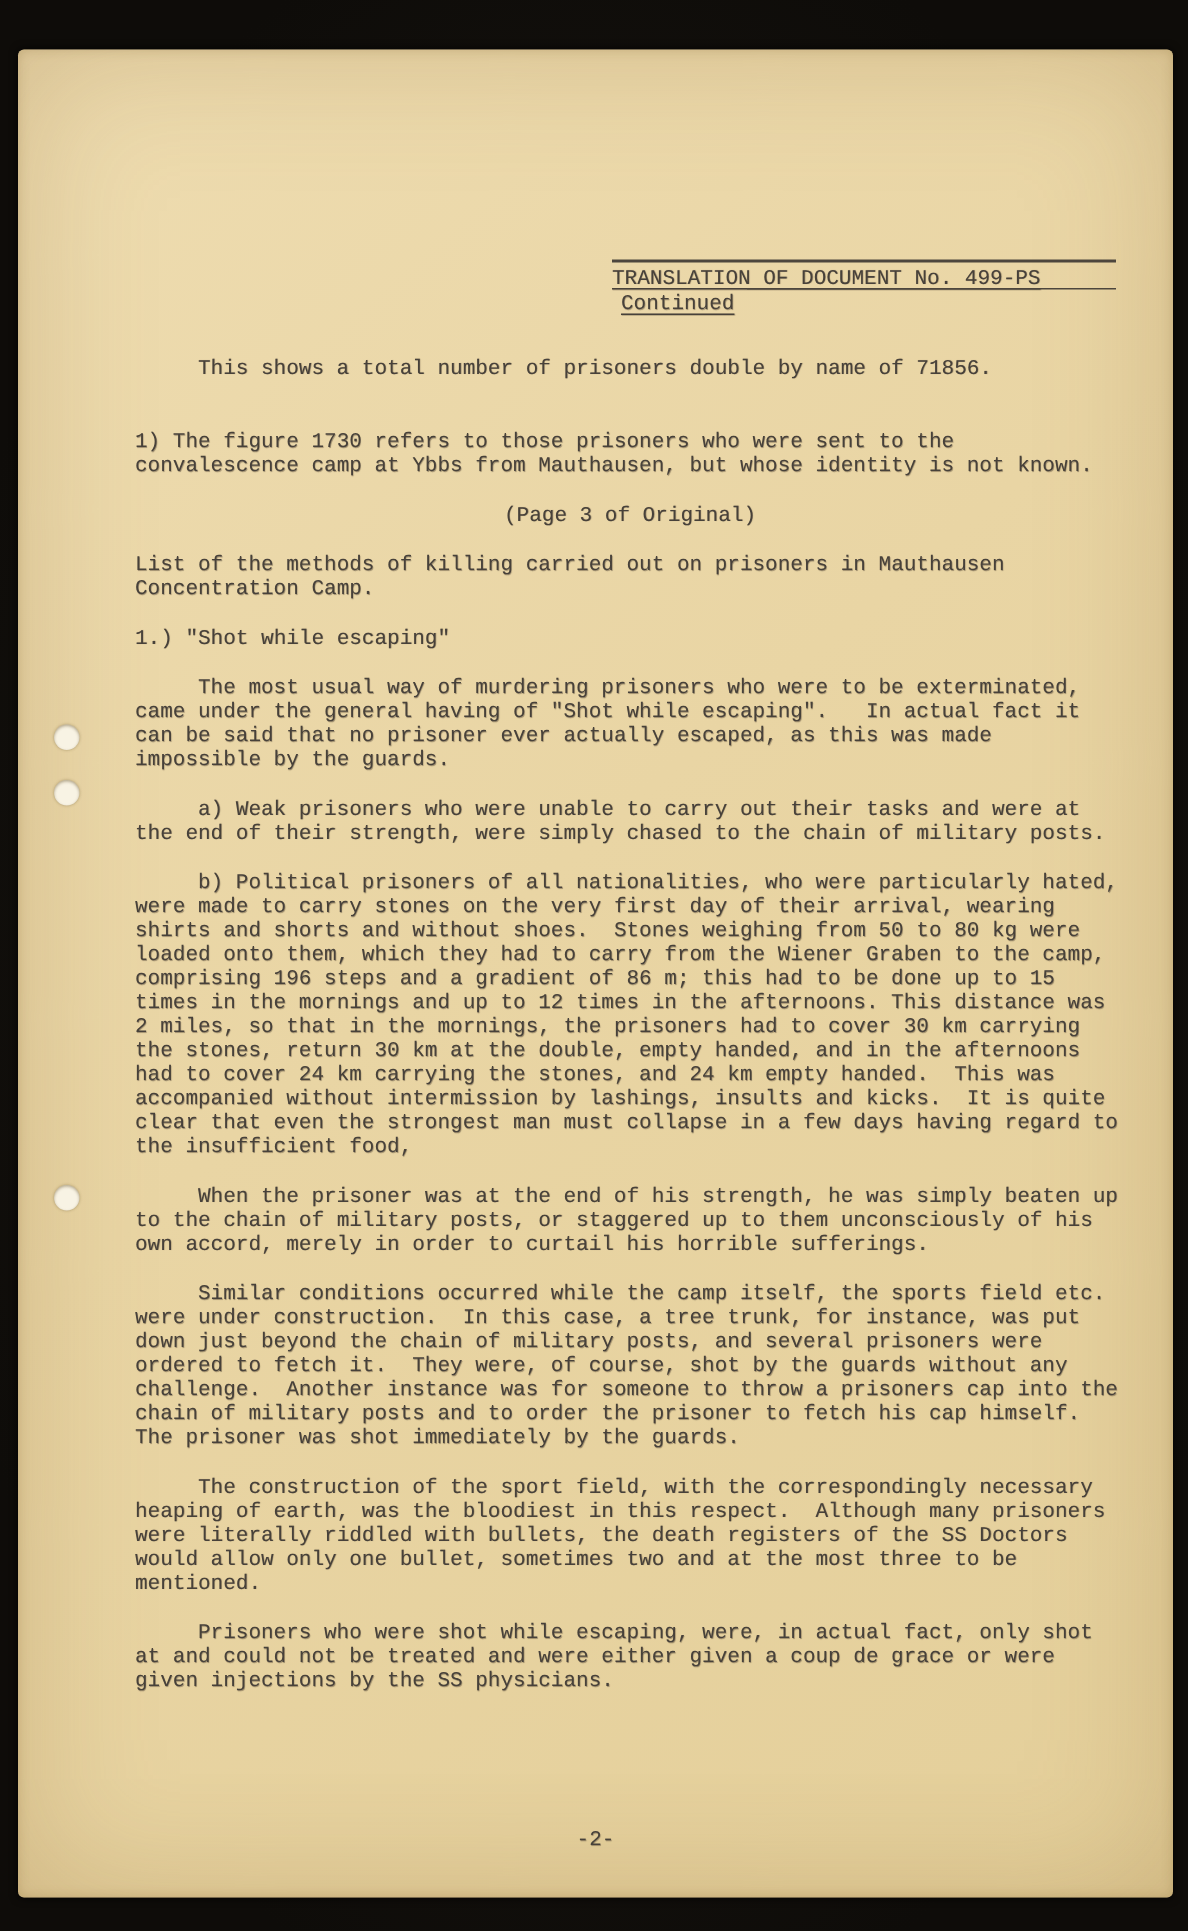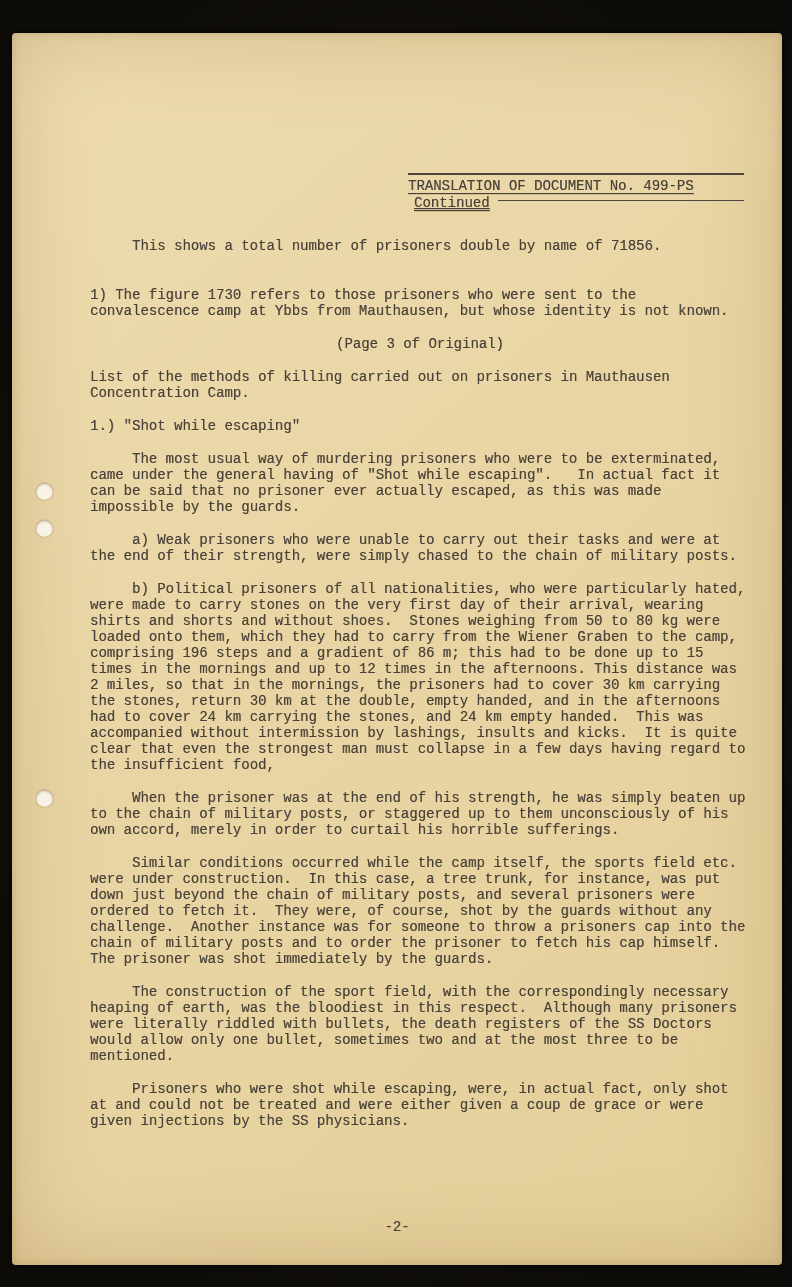--- a/index.html
+++ b/index.html
@@ -51,21 +51,21 @@
     width: 336px;
     margin: 30px 6px 26px auto;
     border-top: 2px solid #4d463d;
     padding-top: 3px;
     line-height: 17px;
   }
   .doc-header .hdr-line1 span {
     text-decoration: underline;
     text-underline-offset: 3px;
   }
-  .hdr-line2 { display: flex; align-items: center; text-decoration: underline; }
+  .hdr-line2 { display: flex; align-items: flex-start; }
   .hdr-line2 .hdr-text {
     margin-left: 6px;
     text-decoration: underline;
     text-underline-offset: 3px;
   }
   .hdr-tail {
     flex: 1;
     margin-left: 8px;
     border-bottom: 1.5px solid #4d463d;
     transform: translateY(-3px);

